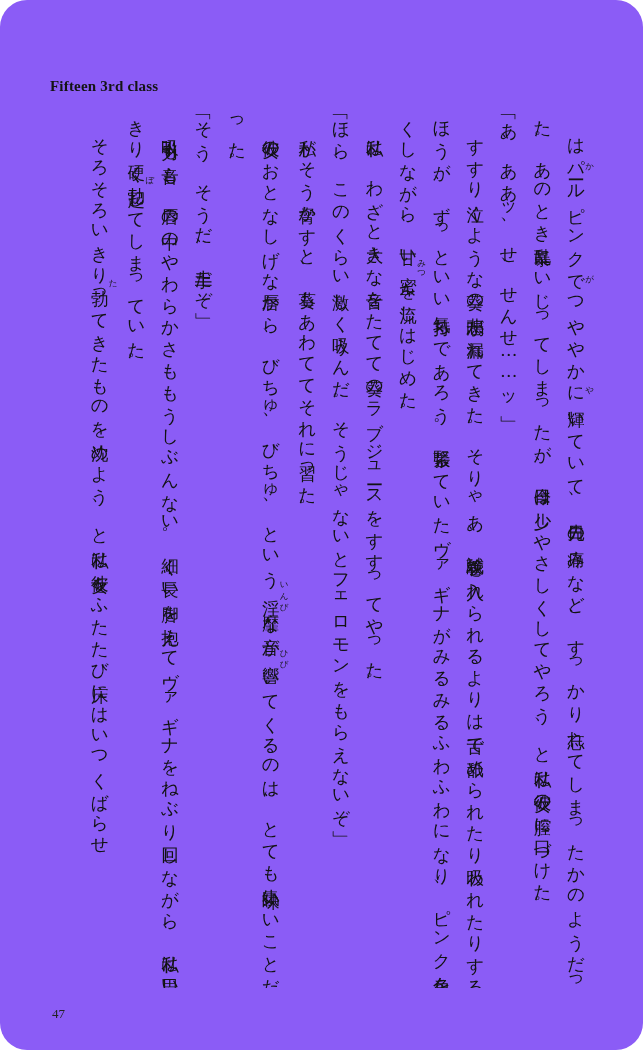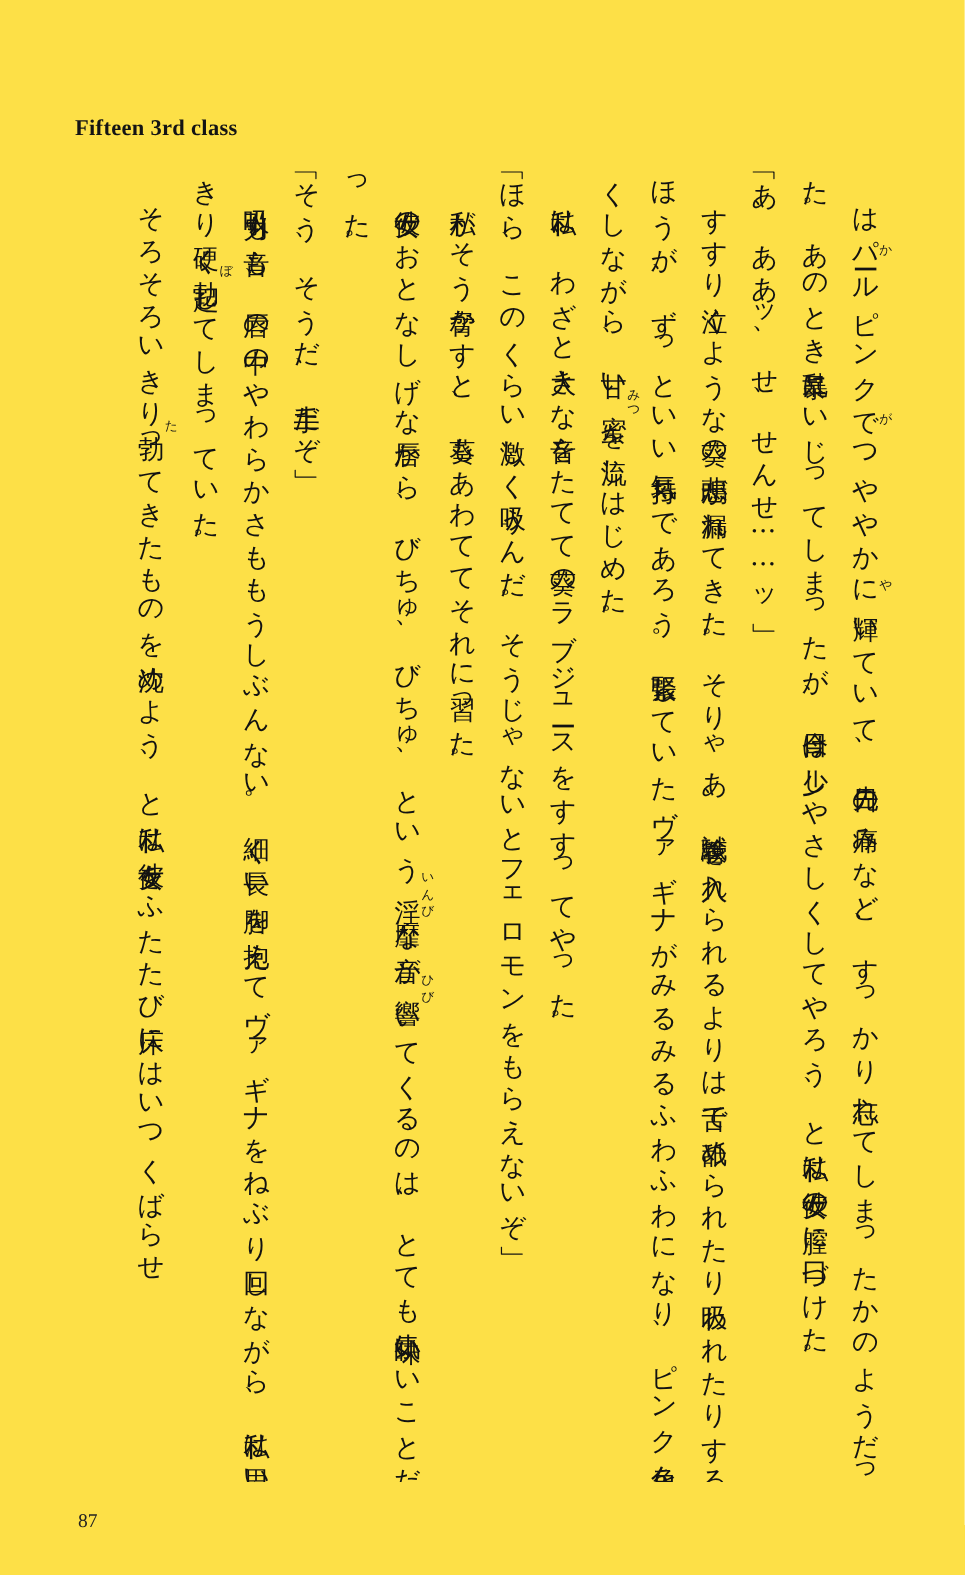--- a/index.html
+++ b/index.html
@@ -12,21 +12,22 @@
     height: 1050px;
     position: relative;
     font-family: "Liberation Serif", serif;
     color: #1a1a1a;
     overflow: hidden;
   }
 
   .page {
     position: absolute;
     inset: 0;
-    background: #fde047;
+    background: #8b5cf6;
+    border-radius: 27px;
   }
 
   
   .running-head {
     position: absolute;
     top: 78px;
     left: 50px;
     font-family: "Liberation Serif", serif;
     font-size: 15px;
     font-weight: bold;
@@ -108,15 +109,15 @@
     <p>彼女のおとなしげな唇から、びちゅ、びちゅ、という<ruby>淫<rt>いん</rt></ruby><ruby>靡<rt>び</rt></ruby>な音が<ruby>響<rt>ひび</rt></ruby>いてくるのは、とても小気味いいことだった。</p>
 
     <p class="noindent">「そう、そうだ、上手だぞ」</p>
 
     <p>吸引力も音も、唇の中のやわらかさももうしぶんない。細く長い脚を抱えてヴァギナをねぶり回しながら、私は思いきり硬く<ruby>勃<rt>ぼ</rt></ruby>起してしまっていた。</p>
 
     <p>そろそろいきり<ruby>勃<rt>た</rt></ruby>ってきたものを沈めよう、と私は彼女をふたたび床にはいつくばらせ</p>
 
   </div>
 
-  <div class="folio">87</div>
+  <div class="folio">47</div>
 
 </div>
 
 </body></html>

